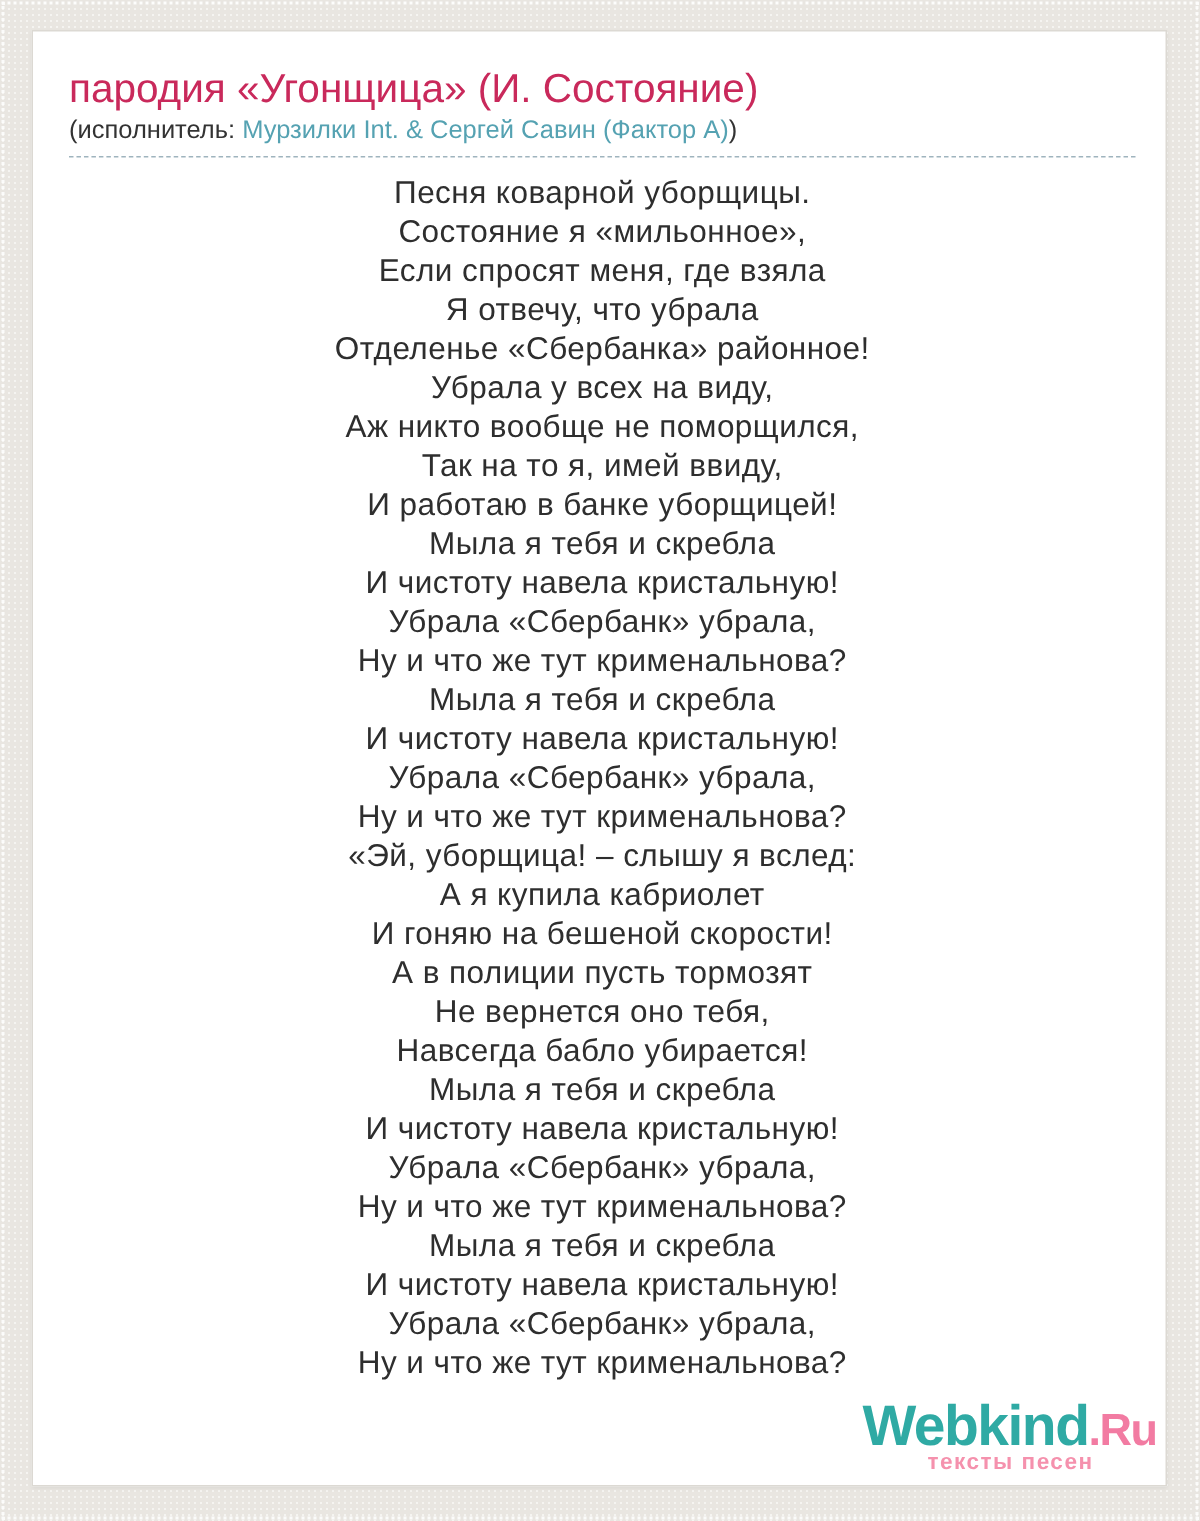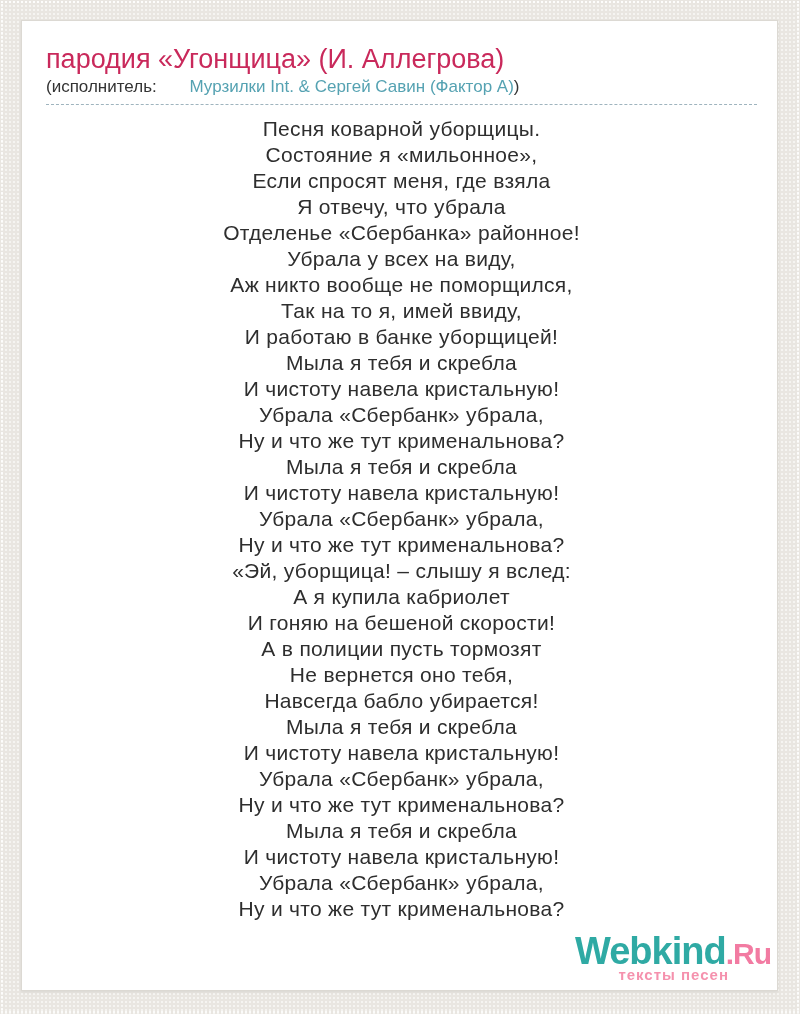--- a/index.html
+++ b/index.html
@@ -49,21 +49,20 @@
     font-size: 17px;
     line-height: 21px;
     color: #333333;
     margin-top: 1px;
     white-space: nowrap;
   }
   .artist-link {
     color: var(--link, #55a2b2);
     text-decoration: none;
     cursor: pointer;
-    margin-left: 28px;
   }
   .lyrics {
     margin-top: 11px;
     font-size: 21px;
     line-height: 26px;
     letter-spacing: 0.3px;
     color: var(--body, #2e2e2e);
   }
   .lyric-line {
     white-space: pre;
@@ -94,21 +93,21 @@
   }
 </style>
 </head>
 <body style="--title: #c9295b; --link: #55a2b2; --body: #2e2e2e; --brand-teal: #2faaa4; --brand-pink: #f27ba2; --tagline-pink: #f591ad; --bg: #e9e6e1; --card: #ffffff;">
 
 <div class="page-frame"></div>
 
 <div class="card">
 
   <div class="song-header">
-    <h1 class="song-title">пародия «Угонщица» (И. Аллегрова)</h1>
+    <h1 class="song-title">пародия «Угонщица» (И. Состояние)</h1>
     <div class="artist-row">
       <span>(исполнитель: </span><a class="artist-link">Мурзилки Int. &amp; Сергей Савин (Фактор А)</a><span>)</span>
     </div>
   </div>
 
   <div class="lyrics">
       <div class="lyric-line">Песня коварной уборщицы.</div>
       <div class="lyric-line">Состояние я «мильонное»,</div>
       <div class="lyric-line">Если спросят меня, где взяла</div>
       <div class="lyric-line">Я отвечу, что убрала</div>

